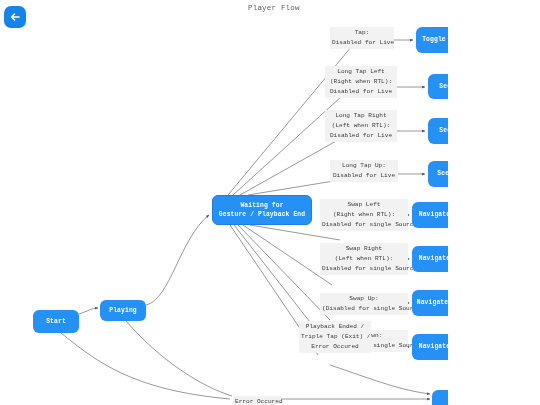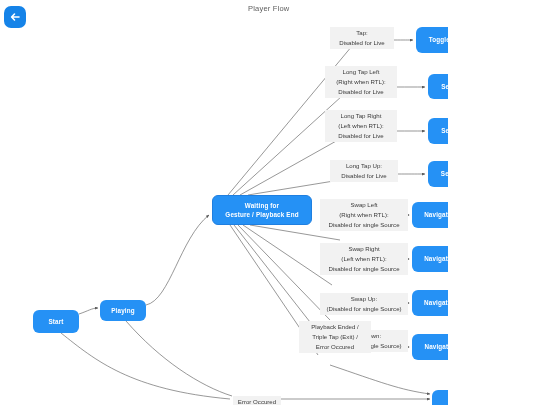--- a/index.html
+++ b/index.html
@@ -6,21 +6,21 @@
     margin: 0;
     padding: 0;
     background: #ffffff;
   }
   #canvas {
     position: relative;
     width: 448px;
     height: 405px;
     background: #ffffff;
     overflow: hidden;
-    font-family: Liberation Sans, sans-serif;
+    font-family: Liberation Mono, monospace;
   }
   #edge-layer {
     position: absolute;
     left: 0; top: 0;
     width: 540px; height: 405px;
     pointer-events: none;
   }
   .back-btn {
     position: absolute;
     left: 4px; top: 6px;

